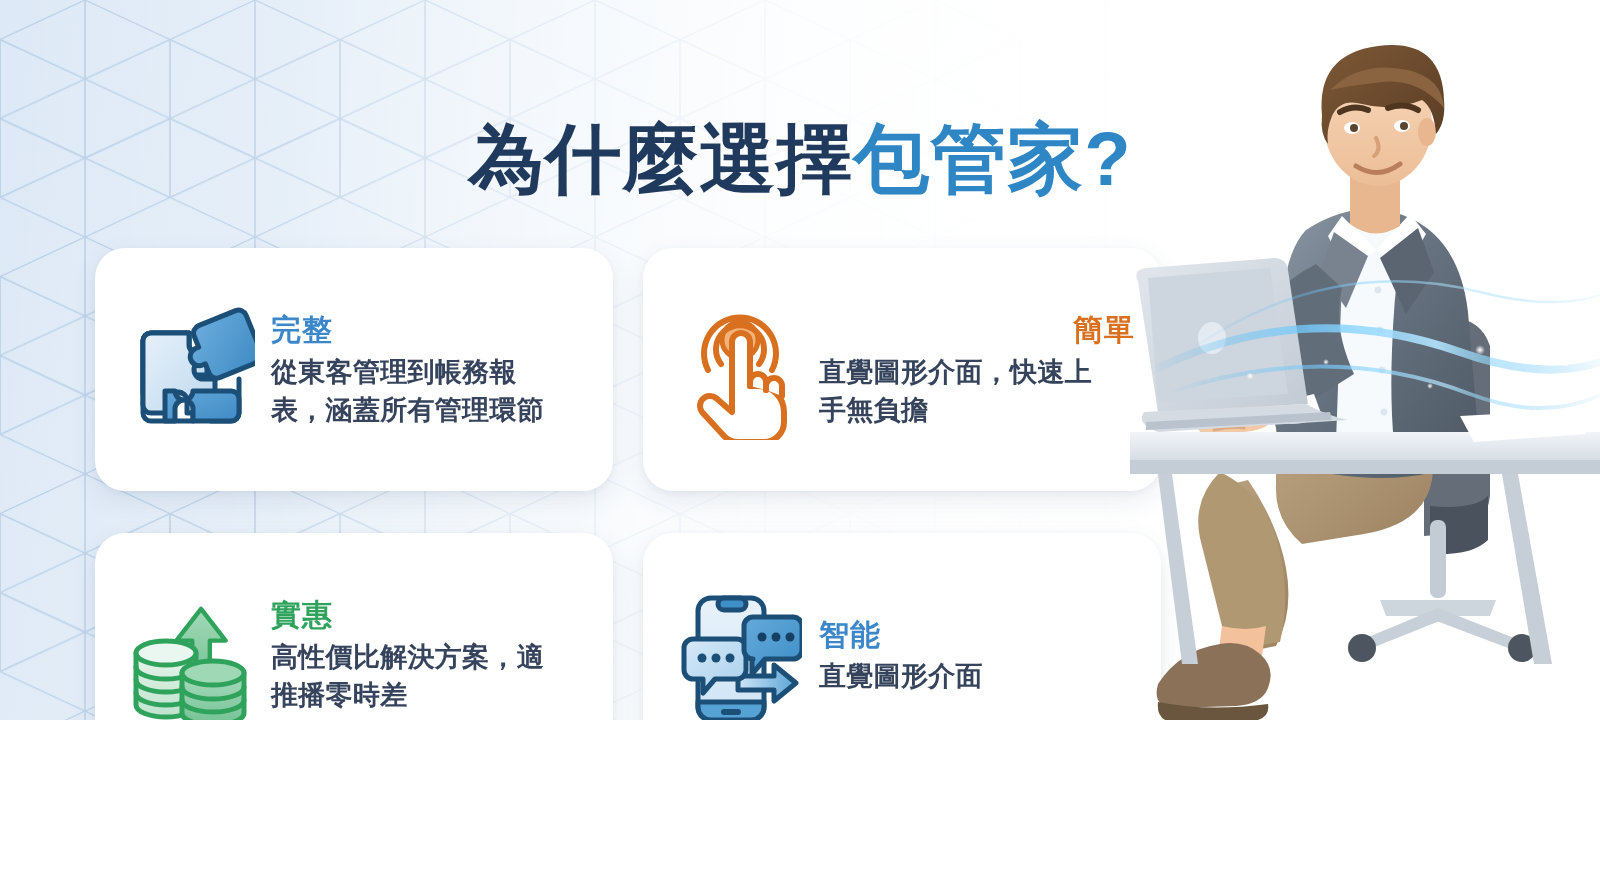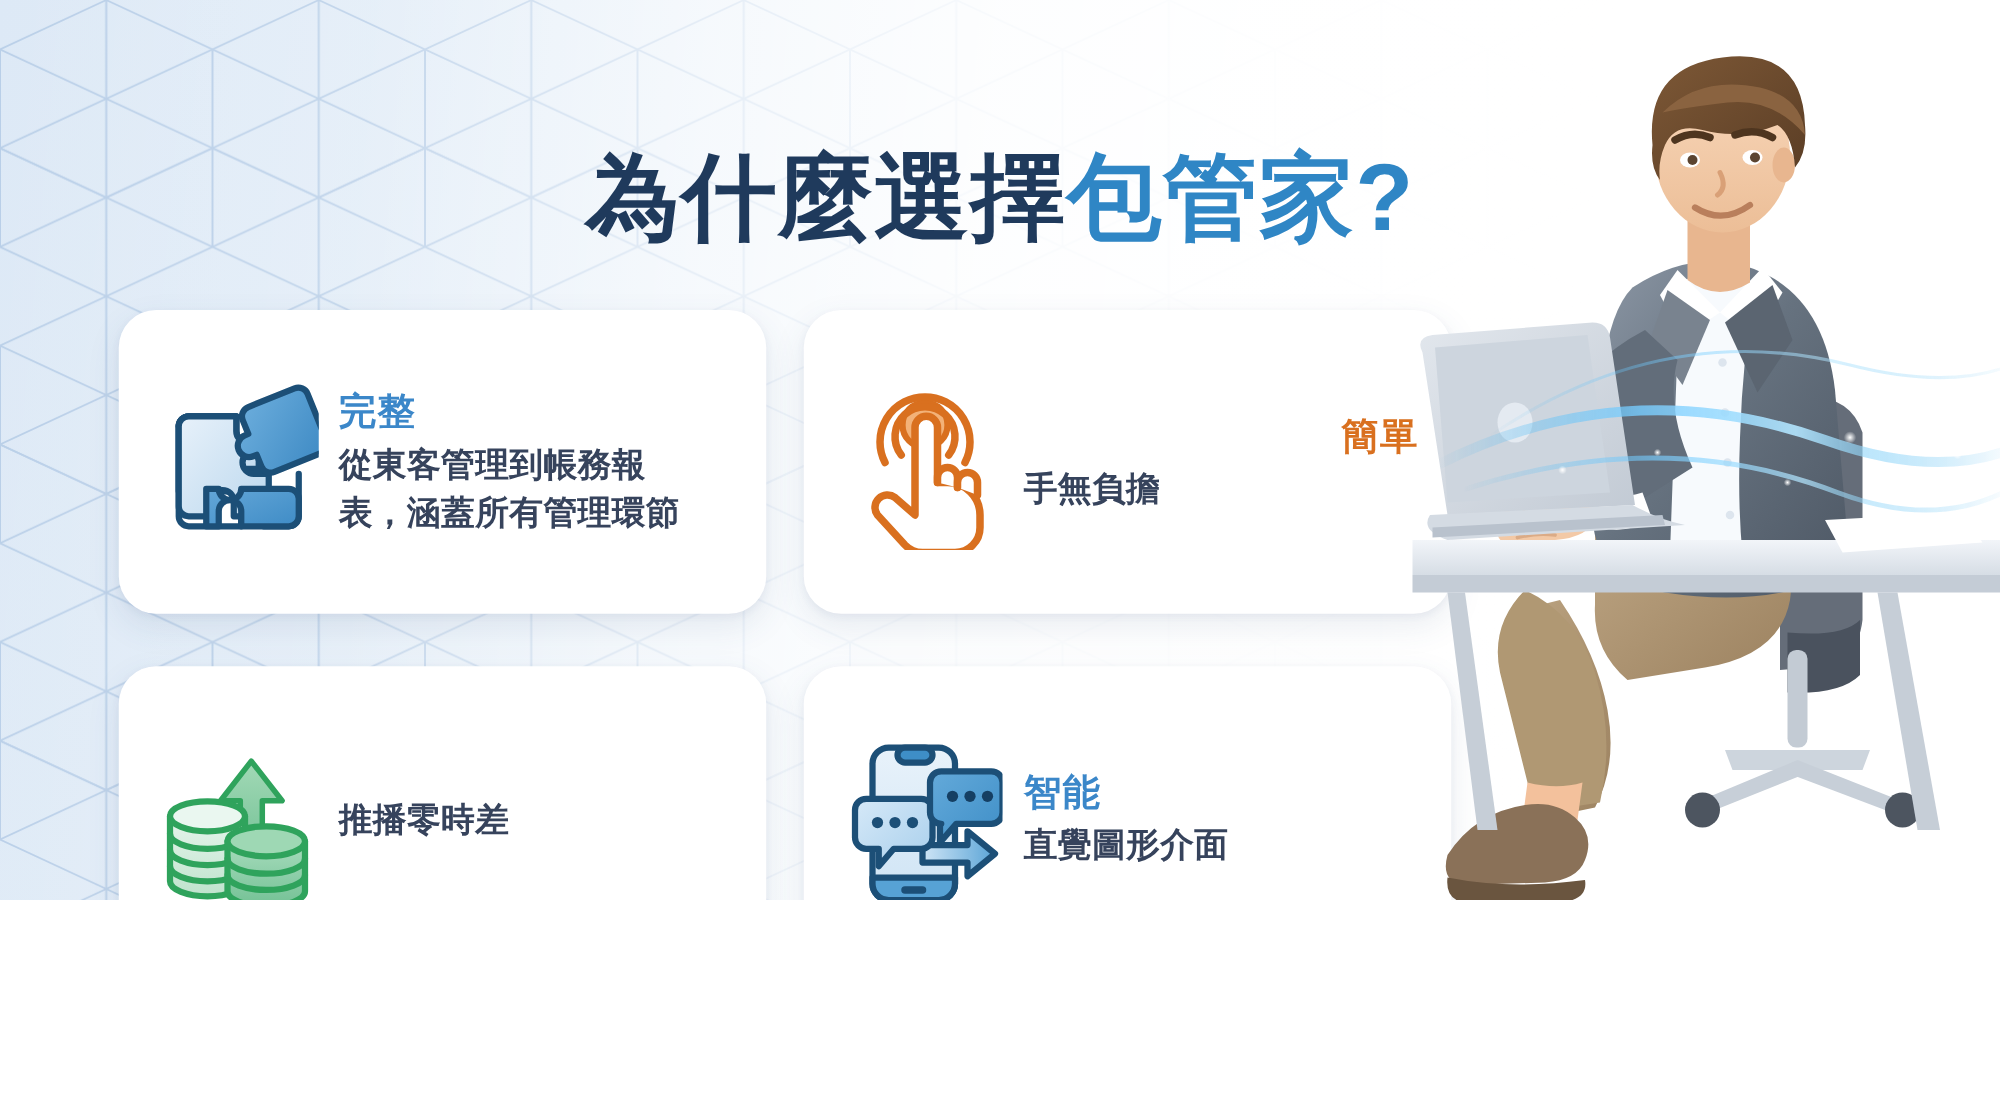--- a/index.html
+++ b/index.html
@@ -220,20 +220,21 @@
           <g fill="#ffffff" stroke="#d9701f" stroke-width="6" stroke-linecap="round" stroke-linejoin="round">
             <path d="M48 42 a9 9 0 0 1 18 0 v44 h8 a26 26 0 0 1 26 26 v10 a20 20 0 0 1 -20 20 h-26 a20 20 0 0 1 -14 -6 l-22 -24 a10 10 0 0 1 14 -14 l16 14 Z"></path>
             <path d="M66 86 v-4 a8 8 0 0 1 16 0 v8"></path>
             <path d="M82 90 v-4 a8 8 0 0 1 16 0 v10"></path>
           </g>
         </svg>
       </div>
       <div class="card-body">
         <div class="card-title t-orange">簡單</div>
         <div class="card-desc">
+          <div>直覺圖形介面，快速上</div>
           <div>手無負擔</div>
         </div>
       </div>
     </div>
 
     <div class="card">
       <div class="card-icon">
         <svg width="128" height="136" viewBox="0 0 128 136" xmlns="http://www.w3.org/2000/svg">
           <defs>
             <linearGradient id="cg1" x1="0" y1="0" x2="0" y2="1">
@@ -262,21 +263,23 @@
 
           <g stroke="#2fa35c" stroke-width="5" stroke-linejoin="round" stroke-linecap="round">
             <path d="M54 86 v40 a31 12 0 0 0 62 0 v-40 Z" fill="url(#cg2)"></path>
             <ellipse cx="85" cy="86" rx="31" ry="12" fill="#9ed8b4"></ellipse>
             <path d="M54 100 a31 12 0 0 0 62 0" fill="none"></path>
             <path d="M54 113 a31 12 0 0 0 62 0" fill="none"></path>
           </g>
         </svg>
       </div>
       <div class="card-body">
+        <div class="card-title t-green">實惠</div>
         <div class="card-desc">
+          <div>高性價比解決方案，適</div>
           <div>推播零時差</div>
         </div>
       </div>
     </div>
 
     <div class="card">
       <div class="card-icon">
         <svg width="124" height="142" viewBox="0 0 124 142" xmlns="http://www.w3.org/2000/svg">
           <defs>
             <linearGradient id="ph1" x1="0" y1="0" x2="0" y2="1">

